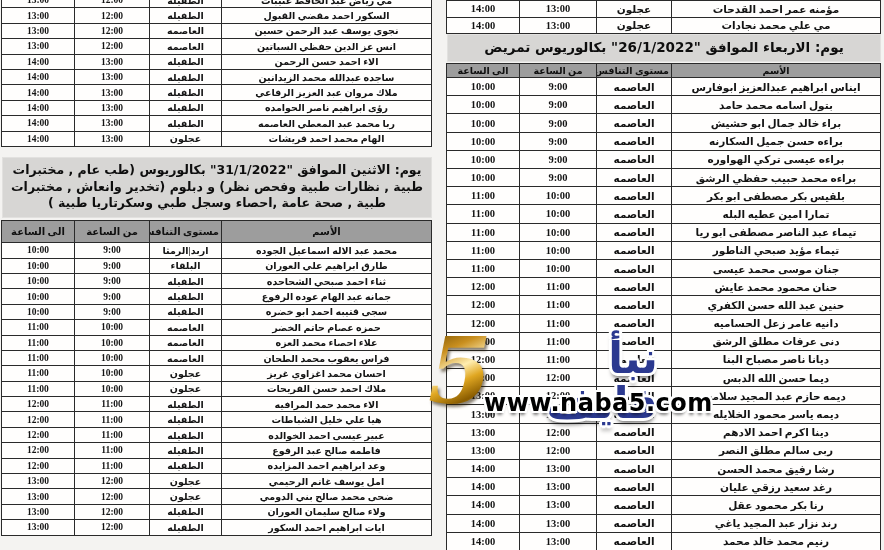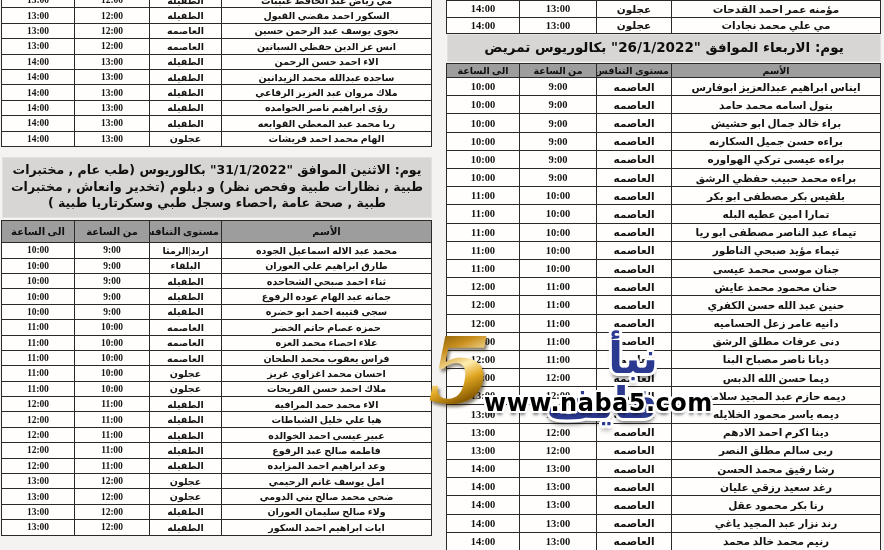--- a/index.html
+++ b/index.html
@@ -108,21 +108,21 @@
             <td>13:00</td>
             <td>14:00</td>
           </tr>
           <tr>
             <td>رؤى ابراهيم ناصر الحوامده</td>
             <td>الطفيله</td>
             <td>13:00</td>
             <td>14:00</td>
           </tr>
           <tr>
-            <td>ربا محمد عبد المعطي القوابعه</td>
+            <td>ربا محمد عبد المعطي العاصمه</td>
             <td>الطفيله</td>
             <td>13:00</td>
             <td>14:00</td>
           </tr>
           <tr>
             <td>الهام محمد احمد قريشات</td>
             <td>عجلون</td>
             <td>13:00</td>
             <td>14:00</td>
           </tr>

